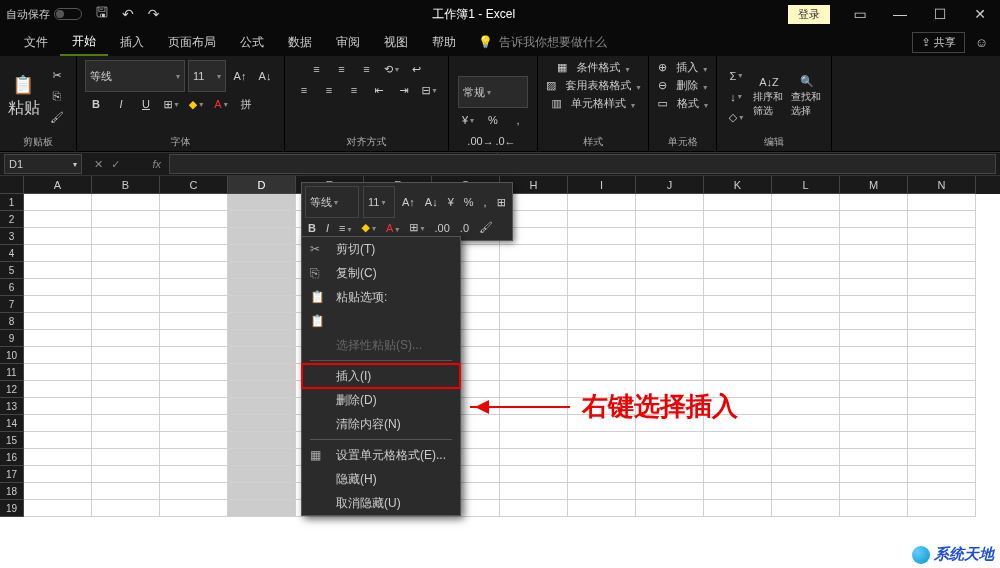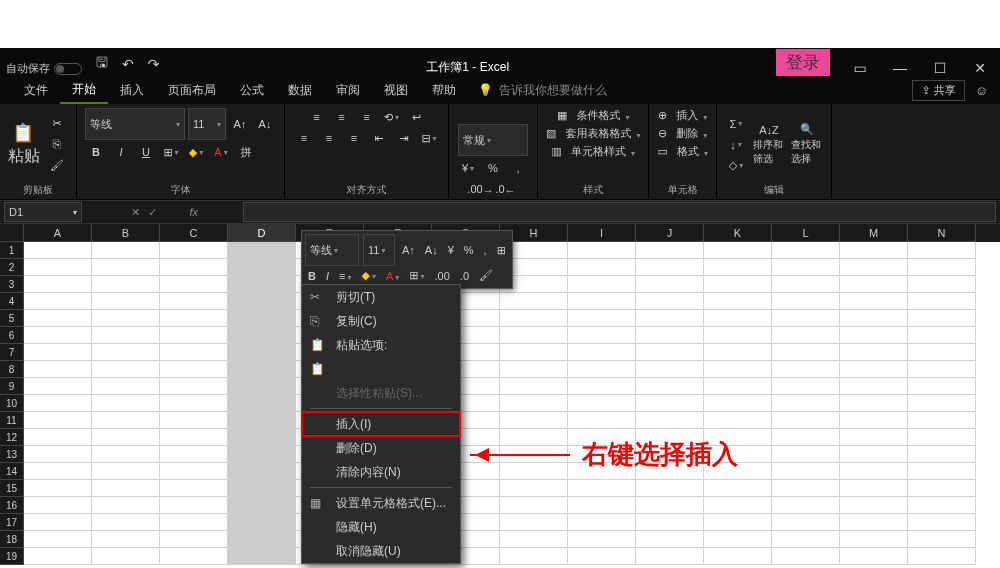--- a/index.html
+++ b/index.html
@@ -1,27 +1,27 @@
 <!DOCTYPE html>
 <html><head>
 <meta charset="utf-8">
 <style>
 * { margin: 0; padding: 0; box-sizing: border-box; font-family: "Microsoft YaHei", Arial, sans-serif; }
 body { background: #fff; width: 1000px; height: 568px; overflow: hidden; position: relative; }
 .app { width: 1000px; height: 568px; position: relative; }
 
 
-.titlebar { height: 28px; background: #0a0a0a; display: flex; align-items: flex-end; color: #ccc; font-size: 11px; margin-top: 48px; }
+.titlebar { height: 28px; background: #0a0a0a; display: flex; align-items: center; color: #ccc; font-size: 11px; }
 .autosave { display: flex; align-items: center; gap: 4px; padding-left: 6px; }
 .switch { width: 28px; height: 12px; border: 1px solid #555; border-radius: 8px; position: relative; }
 .switch::before { content: ''; position: absolute; width: 8px; height: 8px; background: #555; border-radius: 50%; left: 1px; top: 1px; }
 .qat { display: flex; gap: 14px; margin-left: 14px; align-items: center; }
 .qat span { color: #ccc; font-size: 14px; }
 .title { flex: 1; text-align: center; color: #fff; font-size: 12px; }
-.login-btn { background: #ec4899; color: #333; padding: 2px 10px; font-size: 17px; margin-right: 10px; }
+.login-btn { background: #fef9c3; color: #333; padding: 2px 10px; font-size: 11px; margin-right: 10px; }
 .win-controls { display: flex; gap: 0; }
 .win-controls span { width: 40px; text-align: center; color: #ccc; font-size: 14px; }
 
 
 .ribbon-tabs { height: 28px; background: #0a0a0a; display: flex; align-items: center; color: #ccc; font-size: 12px; padding: 0 12px; }
 .tab { padding: 4px 12px; cursor: pointer; }
 .tab.active { color: #fff; border-bottom: 2px solid #4d7c0f; }
 .tellme { display: flex; align-items: center; gap: 6px; margin-left: 10px; color: #888; }
 .share-area { margin-left: auto; display: flex; align-items: center; gap: 10px; }
 .share-btn { border: 1px solid #444; padding: 2px 8px; font-size: 11px; }
@@ -34,21 +34,21 @@
 .big-icon { width: 32px; height: 44px; display: flex; flex-direction: column; align-items: center; justify-content: center; gap: 2px; }
 .small-btn { width: 22px; height: 18px; display: flex; align-items: center; justify-content: center; color: #ccc; font-size: 11px; }
 .col { display: flex; flex-direction: column; gap: 3px; }
 .row { display: flex; gap: 3px; align-items: center; }
 .combo { background: #2a2a2a; border: 1px solid #444; height: 32px; font-size: 11px; color: #ccc; display: flex; align-items: center; padding: 12px 4px; }
 .combo.font { width: 100px; justify-content: space-between; }
 .combo.size { width: 38px; justify-content: space-between; }
 .dd::after { content: '▾'; font-size: 8px; margin-left: 2px; color: #888; }
 
 
-.formula-bar { height: 24px; background: #1a1a1a; border-top: 1px solid #333; border-bottom: 1px solid #333; display: flex; align-items: center; font-size: 11px; color: #ccc; gap: 37px; }
+.formula-bar { height: 24px; background: #1a1a1a; border-top: 1px solid #333; border-bottom: 1px solid #333; display: flex; align-items: center; font-size: 11px; color: #ccc; }
 .name-box { width: 78px; background: #262626; border: 1px solid #444; height: 20px; margin: 0 4px; display: flex; align-items: center; padding: 0 4px; justify-content: space-between; }
 .fx-btns { display: flex; gap: 8px; padding: 0 8px; color: #888; }
 .fx-input { flex: 1; background: #262626; border: 1px solid #444; height: 20px; margin-right: 4px; }
 
 
 .grid-area { position: relative; background: #fff; height: calc(568px - 28px - 28px - 96px - 24px); }
 .corner { position: absolute; left: 0; top: 0; width: 24px; height: 18px; background: #1a1a1a; border-right: 1px solid #444; border-bottom: 1px solid #444; }
 .col-headers { position: absolute; left: 24px; top: 0; right: 0; height: 18px; background: #1a1a1a; display: flex; }
 .col-h { width: 68px; text-align: center; color: #ccc; font-size: 11px; border-right: 1px solid #444; border-bottom: 1px solid #444; line-height: 18px; }
 .col-h.sel { background: #333; color: #fff; }

